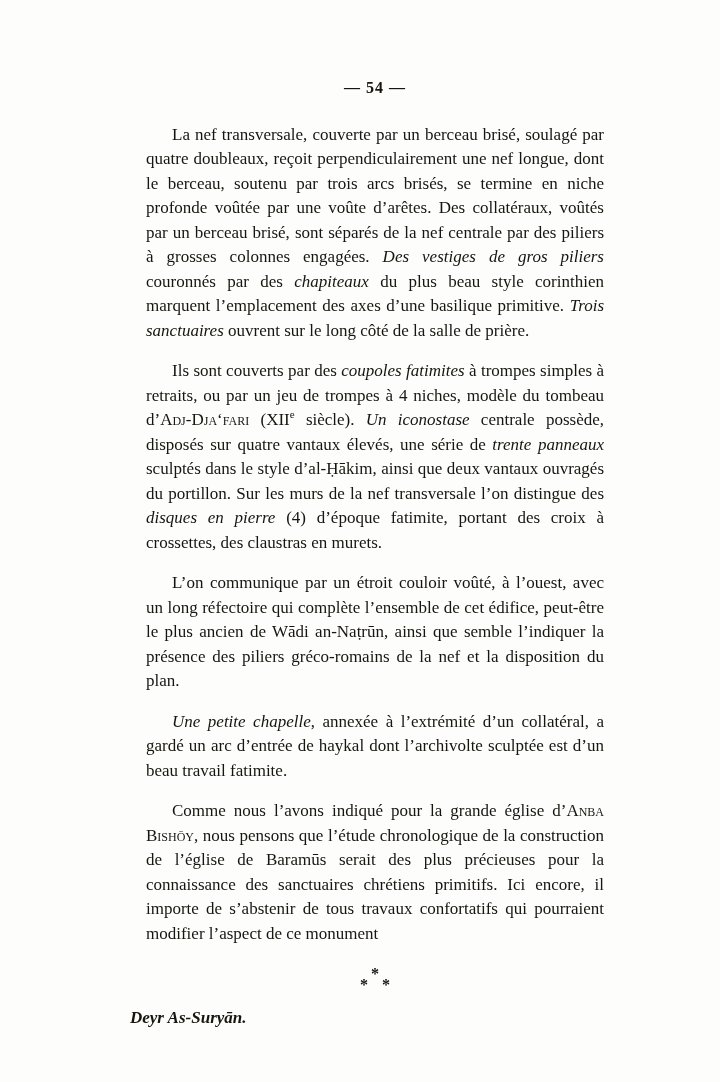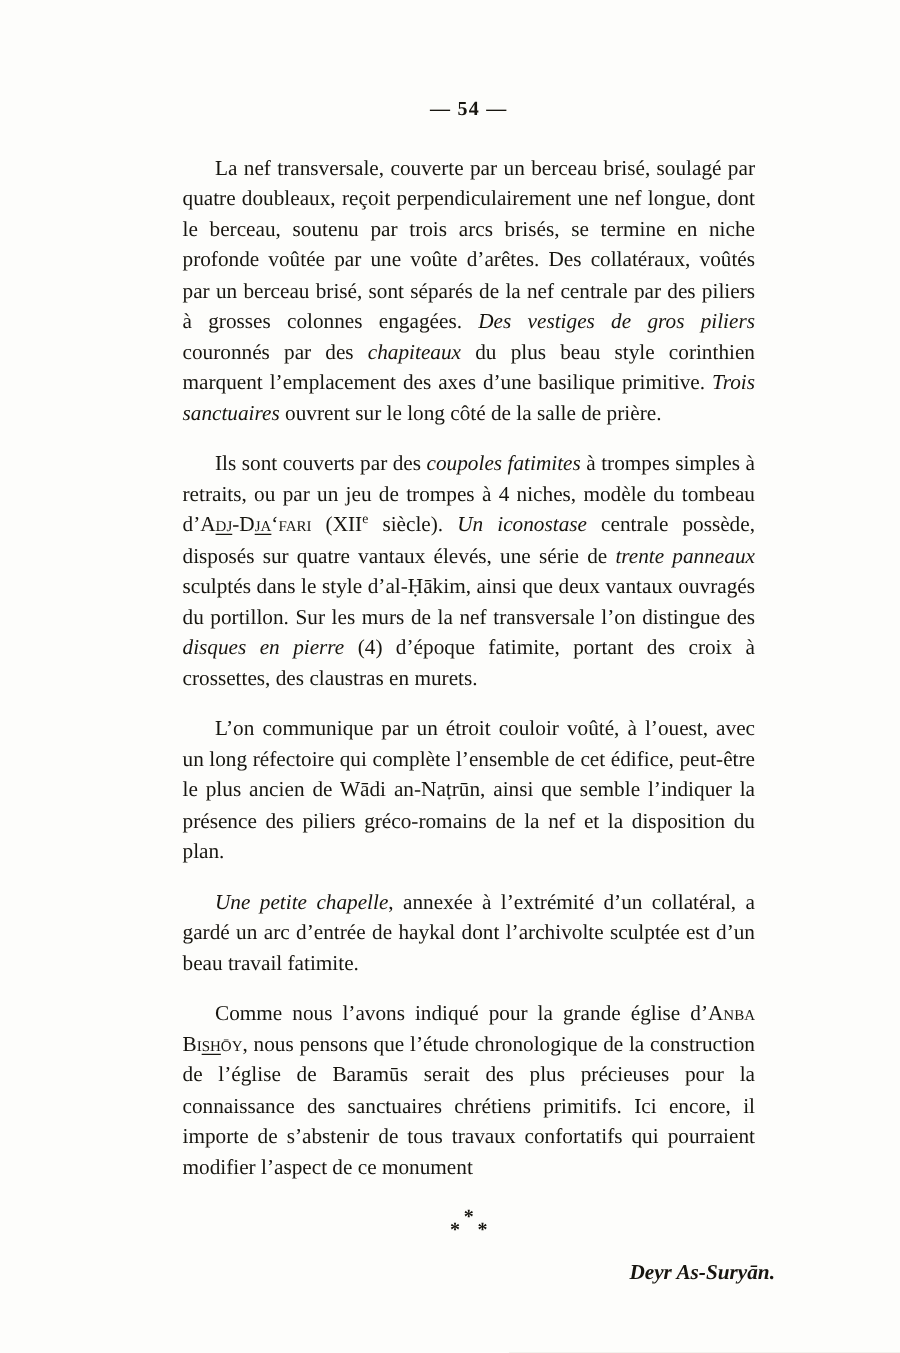--- a/index.html
+++ b/index.html
@@ -29,37 +29,37 @@
     margin: 0 0 22px 0;
     font-family: Liberation Serif, serif;
   }
   p.para {
     margin: 16px;
     text-align: justify;
     text-indent: 26px;
   }
   p.heading {
     margin: 4px 0 14px 0;
-    text-align: right;
+    text-align: left;
     text-indent: 0;
   }
   .asterism {
     text-align: center;
     font-size: 16px;
     font-weight: bold;
     line-height: 11px;
     margin: 22px 0 16px 0;
   }
   .asterism .asterism-bottom {
     letter-spacing: 5px;
     text-indent: 5px;
   }
   .i  { font-style: italic; }
   .b  { font-weight: bold; }
-  .u  { text-decoration: underline; text-underline-offset: 2px; }
+  .u  { text-underline-offset: 2px; }
   .sc { font-variant: small-caps; }
   .sup {
     vertical-align: super;
     font-size: 11px;
     line-height: 0;
   }
 </style>
 </head>
 <body>
 

